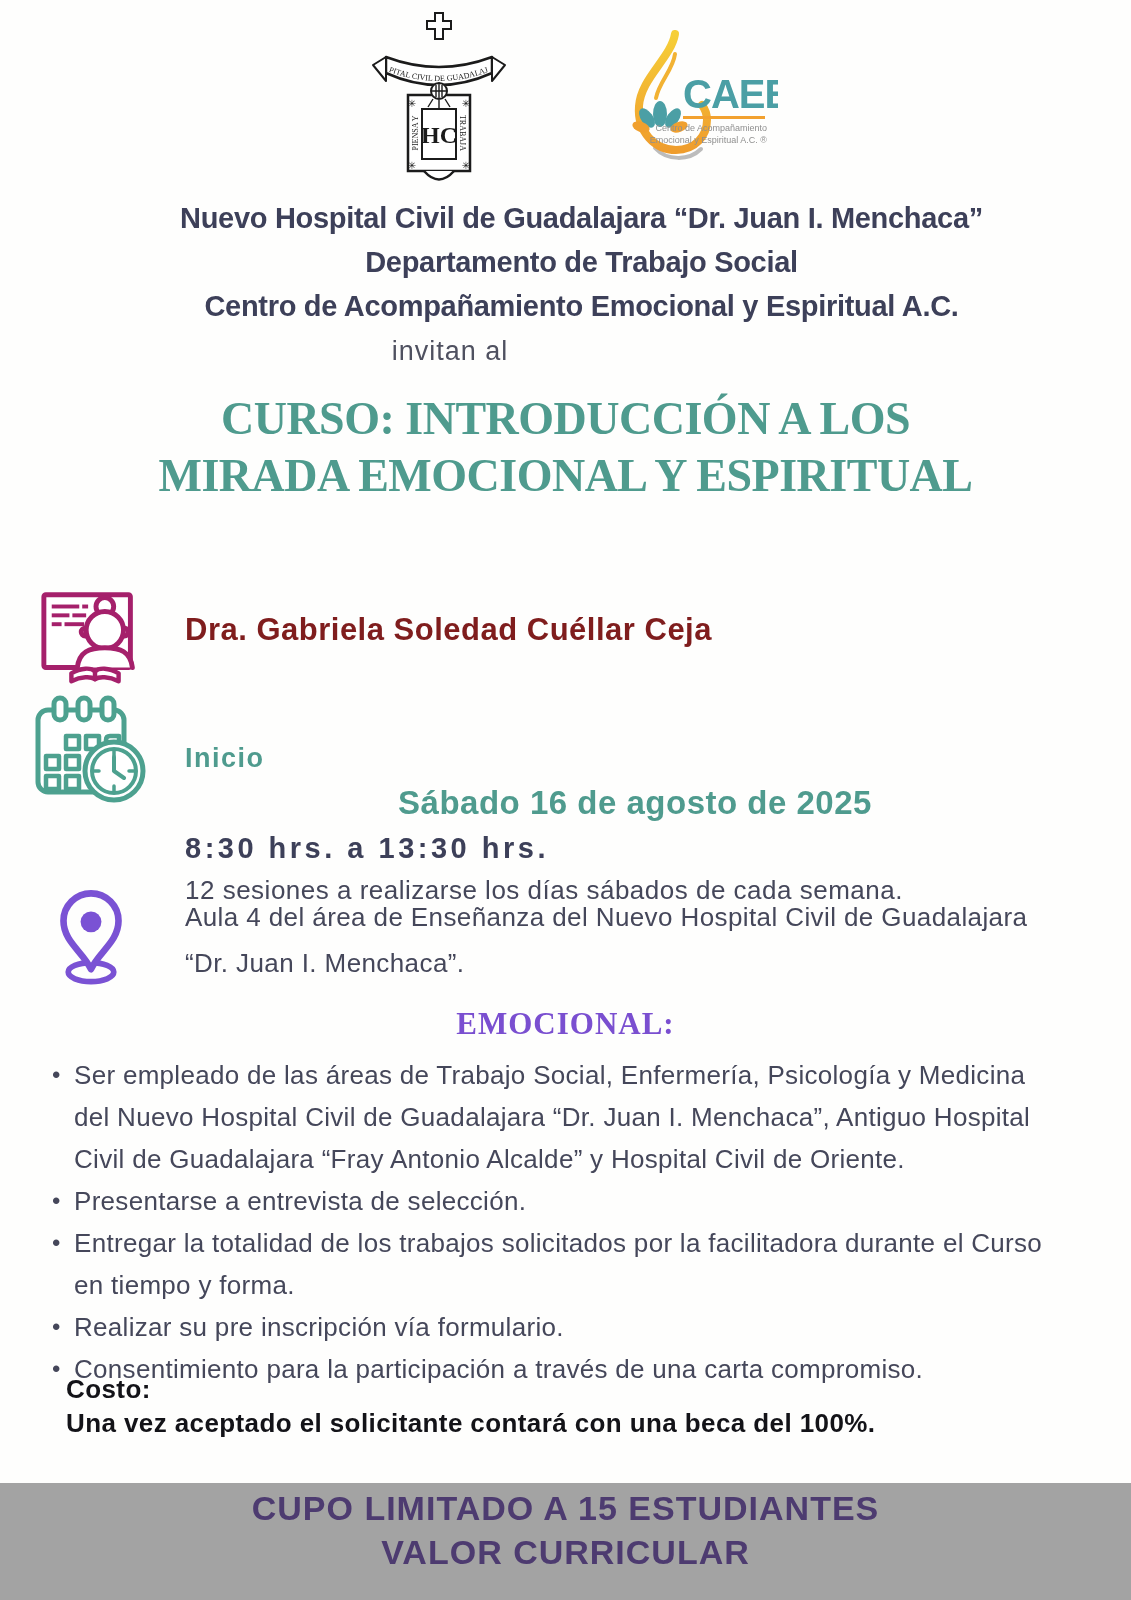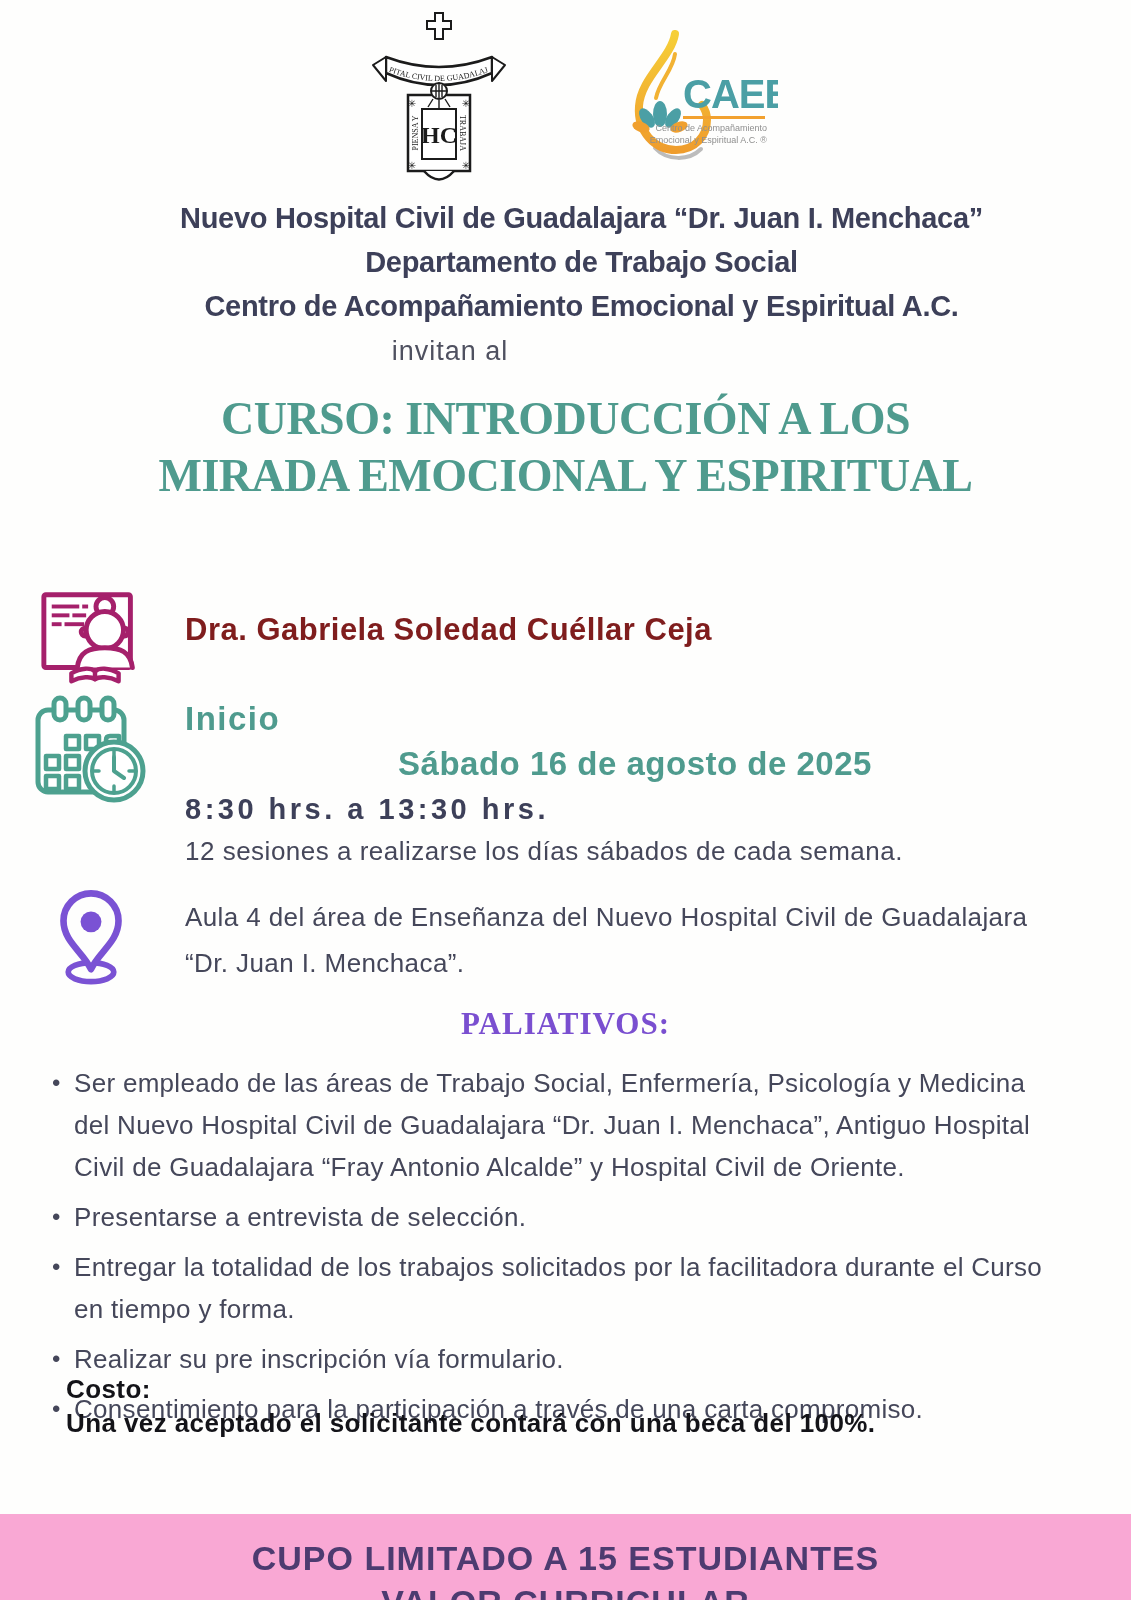--- a/index.html
+++ b/index.html
@@ -24,44 +24,44 @@
     font-family:"Liberation Serif",serif;font-weight:700;font-size:46px;line-height:57px;
     color:#4f9b8e;letter-spacing:-0.5px;}
 
   
   .teacher-icon{left:36px;top:580px;width:118px;height:112px;}
   .facilitator-name{left:185px;top:612px;color:#7f1d1d;font-weight:700;font-size:31px;letter-spacing:0.5px;}
 
   
   .calendar-icon{left:30px;top:692px;width:122px;height:114px;}
   .schedule-text{left:185px;top:697px;width:900px;}
-  .schedule-label{color:#4f9b8e;font-weight:700;font-size:33px;line-height:44px;letter-spacing:1.5px;}
+  .schedule-label{color:#4f9b8e;font-weight:700;font-size:27px;line-height:44px;letter-spacing:1.5px;margin-top:39px;}
   .schedule-date{color:#4f9b8e;font-weight:700;font-size:33px;line-height:46px;letter-spacing:0.5px;text-align:center;}
   .schedule-time{color:#3d4059;font-weight:700;font-size:29px;line-height:44px;letter-spacing:3.5px;}
   .schedule-sessions{color:#45475a;font-size:26px;line-height:40px;letter-spacing:0.5px;}
 
   
   .pin-icon{left:54px;top:888px;width:74px;height:98px;}
   .location-text{left:185px;top:894px;width:850px;font-size:26px;line-height:46px;letter-spacing:0.4px;color:#45475a;}
 
   
   .req-heading{top:1006px;left:0;width:1131px;text-align:center;
     font-family:"Liberation Serif",serif;font-weight:700;font-size:31px;color:#7a4fd0;letter-spacing:1px;}
   .req-list{left:52px;top:1054px;width:1012px;margin:0;padding:0;list-style:none;
     font-size:26px;line-height:42px;letter-spacing:0.3px;color:#45475a;}
-  .req-list li{position:relative;padding-left:22px;margin-top:8px;}
+  .req-list li{position:relative;padding-left:22px;}
   .req-list li::before{content:"•";position:absolute;left:0;top:0;font-size:24px;color:#45475a;}
 
   
   .cost{left:66px;top:1372px;width:1000px;color:#131318;font-weight:700;
     font-size:26px;line-height:34px;letter-spacing:0.4px;}
 
   
-  .footer-bar{left:0;bottom:0;width:1131px;height:86px;background:#f9a8d4;
-    text-align:center;box-sizing:border-box;padding-top:22px;}
+  .footer-bar{left:0;bottom:0;width:1131px;height:117px;background:#a3a3a3;
+    text-align:center;box-sizing:border-box;padding-top:3px;}
   .footer-bar div{color:#4d3b70;font-weight:700;font-size:34px;line-height:44px;letter-spacing:1px;}
 </style>
 </head>
 <body>
 
 <svg class="abs crest" viewBox="0 0 146 180" aria-hidden="true">
   <path d="M69,2 h8 v8 h8 v8 h-8 v10 h-8 v-10 h-8 v-8 h8 z" fill="#fff" stroke="#1b1b1b" stroke-width="2"></path>
   <path d="M20,46 Q73,66 126,46 L126,62 Q73,86 20,62 Z" fill="#fff" stroke="#1b1b1b" stroke-width="2.5" stroke-linejoin="round"></path>
   <path d="M20,46 L7,54 L20,70 Z" fill="#fff" stroke="#1b1b1b" stroke-width="2" stroke-linejoin="round"></path>
   <path d="M126,46 L139,54 L126,70 Z" fill="#fff" stroke="#1b1b1b" stroke-width="2" stroke-linejoin="round"></path>
@@ -175,21 +175,21 @@
   <div class="schedule-sessions">12 sesiones a realizarse los días sábados de cada semana.</div>
 </div>
 
 <svg class="abs pin-icon" viewBox="0 0 78 100" aria-hidden="true">
   <ellipse cx="39" cy="87" rx="24" ry="10" fill="none" stroke="#7a52d4" stroke-width="6"></ellipse>
   <path d="M39,4 C55,4 68,17 68,33 C68,55 47,66 39,84 C31,66 10,55 10,33 C10,17 23,4 39,4 Z" fill="#fefefd" stroke="#7a52d4" stroke-width="7" stroke-linejoin="round"></path>
   <circle cx="39" cy="34" r="11" fill="#7a52d4"></circle>
 </svg>
 <div class="abs location-text">Aula 4 del área de Enseñanza del Nuevo Hospital Civil de Guadalajara “Dr. Juan I. Menchaca”.</div>
 
-<div class="abs req-heading">PALIATIVOS:</div>
+<div class="abs req-heading">EMOCIONAL:</div>
 <ul class="abs req-list">
   <li>Ser empleado de las áreas de Trabajo Social, Enfermería, Psicología y Medicina del Nuevo Hospital Civil de Guadalajara “Dr. Juan I. Menchaca”, Antiguo Hospital Civil de Guadalajara “Fray Antonio Alcalde” y Hospital Civil de Oriente.</li>
   <li>Presentarse a entrevista de selección.</li>
   <li>Entregar la totalidad de los trabajos solicitados por la facilitadora durante el Curso en tiempo y forma.</li>
   <li>Realizar su pre inscripción vía formulario.</li>
   <li>Consentimiento para la participación a través de una carta compromiso.</li>
 </ul>
 
 <div class="abs cost">
   <div>Costo:</div>

